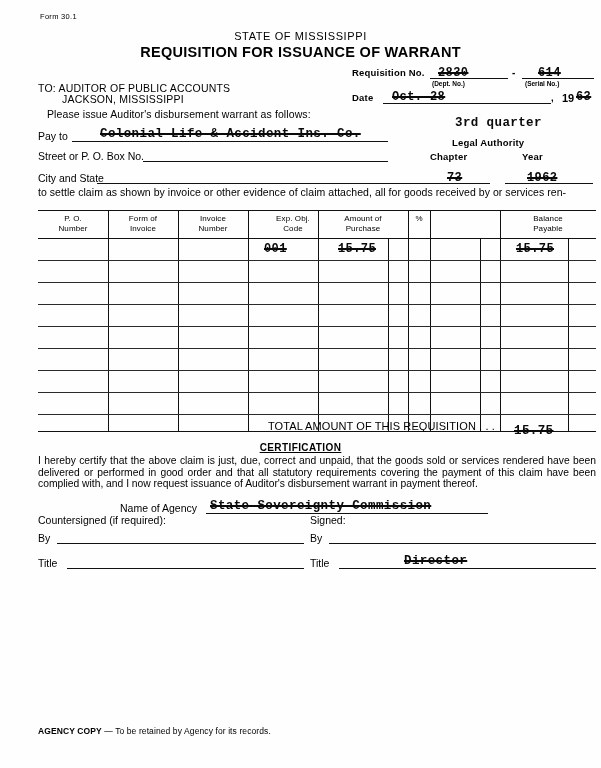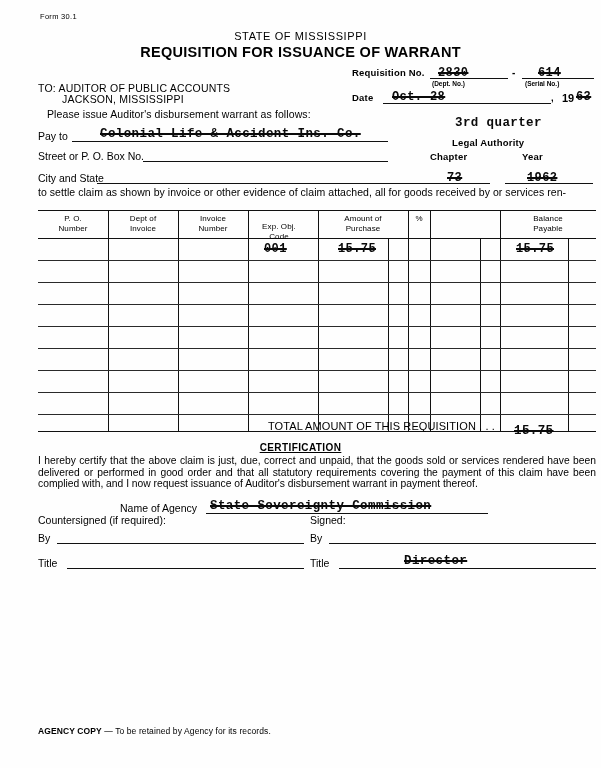--- a/index.html
+++ b/index.html
@@ -244,28 +244,28 @@
   <div class="abs" id="tbl">
     <div id="tbl-inner">
 
       <div class="hline" style="top:27px;"></div>
 
       <div class="colhead" style="left:0px;   width:70px;">
         <span>P. O.</span><br>
         <span>Number</span>
       </div>
       <div class="colhead" style="left:70px;  width:70px;">
-        <span>Dept of</span><br>
+        <span>Form of</span><br>
         <span>Invoice</span>
       </div>
       <div class="colhead" style="left:140px; width:70px;">
         <span>Invoice</span><br>
         <span>Number</span>
       </div>
-      <div class="colhead" style="left:206px; width:70px;margin-top:8px;">
+      <div class="colhead" style="left:220px; width:70px;">
         <span>Exp. Obj.</span><br>
         <span>Code</span>
       </div>
       <div class="colhead" style="left:280px; width:90px;">
         <span>Amount of</span><br>
         <span>Purchase</span>
       </div>
       <div class="colhead" style="left:370px; width:22px;">
         <span>%</span>
       </div>

